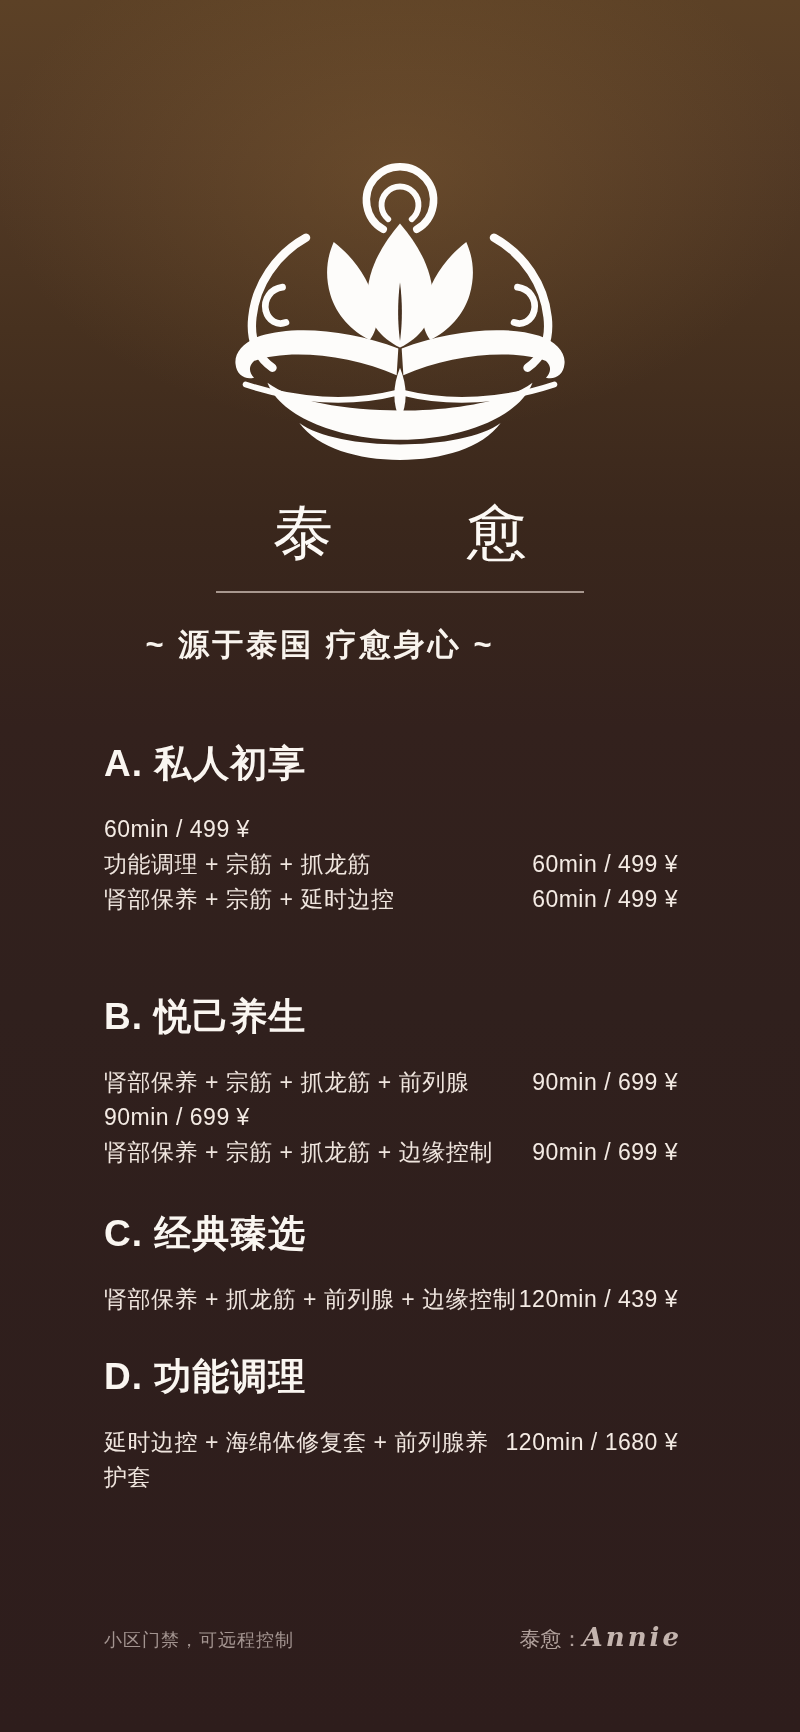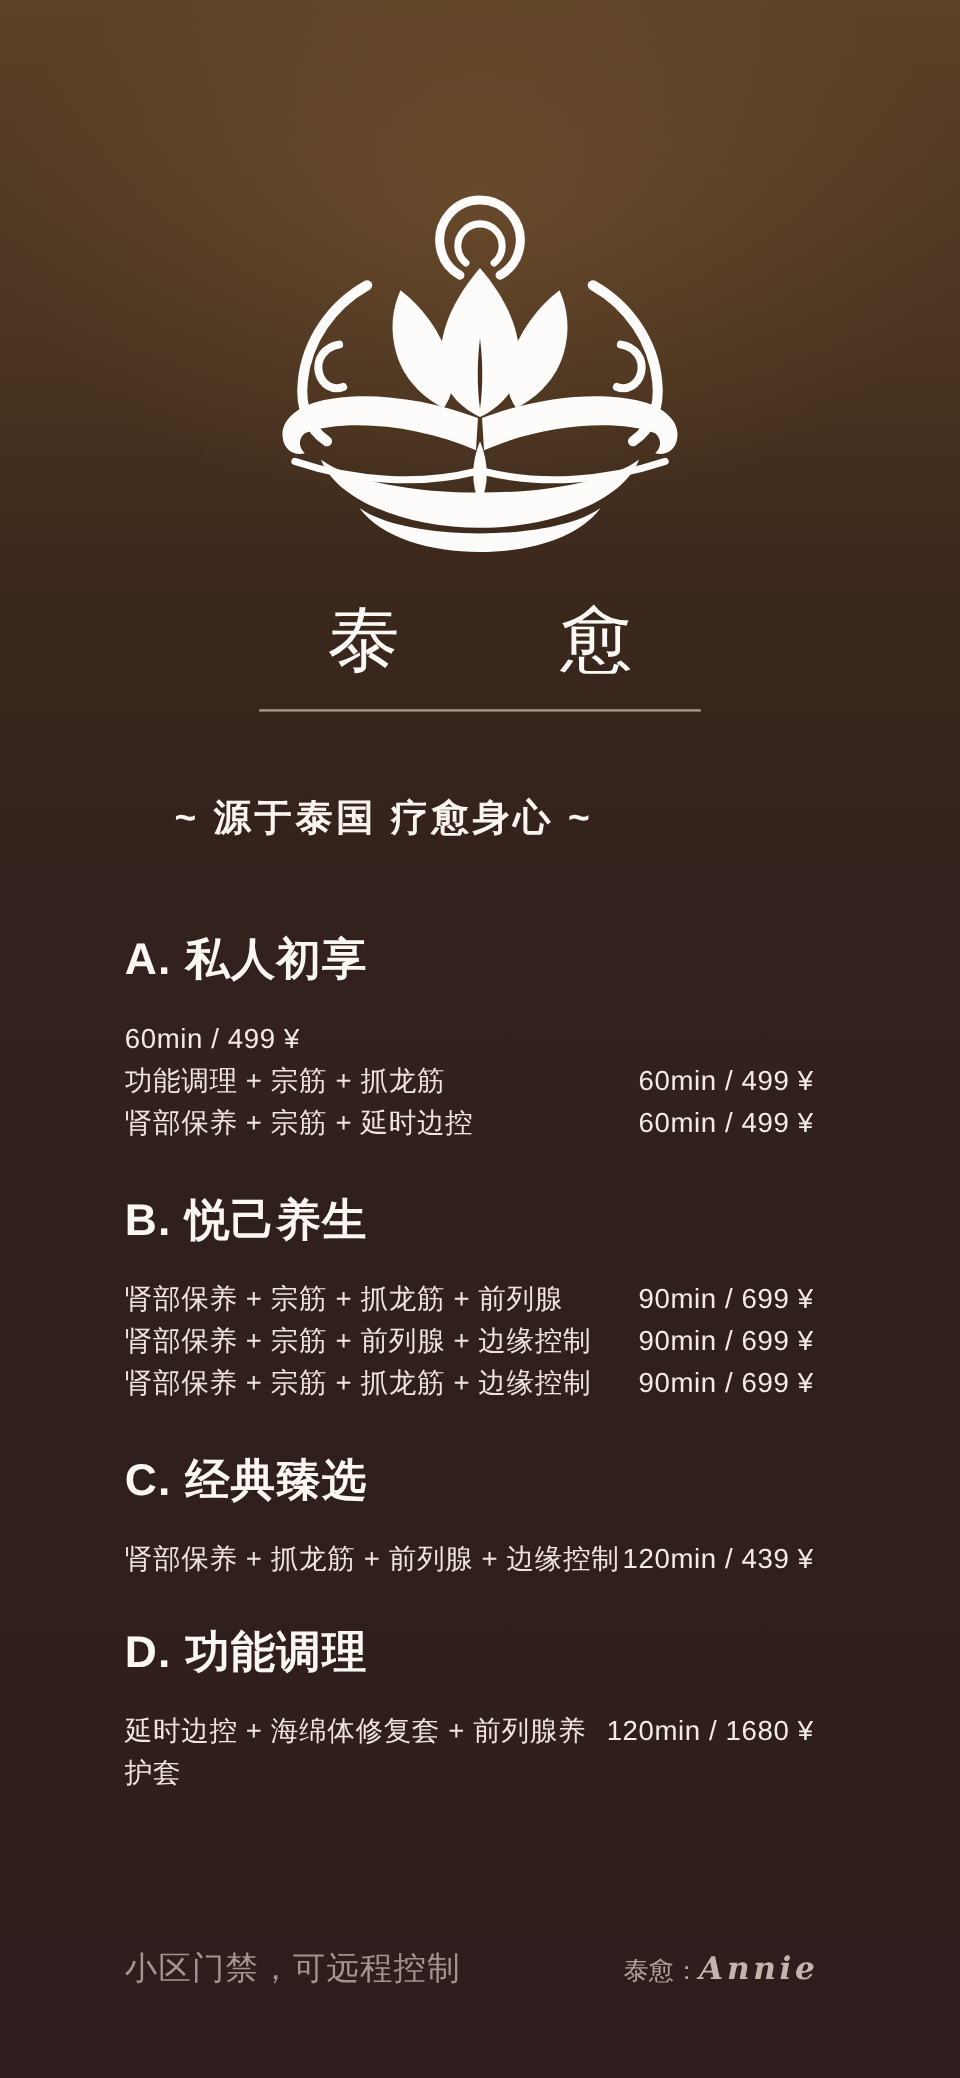--- a/index.html
+++ b/index.html
@@ -11,40 +11,40 @@
       linear-gradient(180deg,#5c4126 0%,#533a25 9%,#47311f 19%,#3a271c 30%,#33211d 42%,#30201d 58%,#2e1d1c 100%);
   }
   .logo{position:absolute;left:190px;top:158px;width:420px;height:302px;}
   .brand-title{
     position:absolute;left:273px;top:500px;width:254px;height:66px;
     display:flex;justify-content:space-between;align-items:center;
     font-size:60px;font-weight:500;color:#fcf9f5;
   }
   .divider{position:absolute;left:216px;top:591px;width:368px;height:2px;background:rgba(205,190,180,0.75);}
   .tagline{
-    position:absolute;left:0;top:661px;width:640px;text-align:center;
+    position:absolute;left:0;top:624px;width:640px;text-align:center;
     font-size:31px;font-weight:700;color:#f9f4ee;letter-spacing:3px;
   }
   .section{position:absolute;left:104px;width:574px;}
-  .sec-a{top:778px;} .sec-b{top:995px;} .sec-c{top:1212px;} .sec-d{top:1355px;}
+  .sec-a{top:742px;} .sec-b{top:995px;} .sec-c{top:1212px;} .sec-d{top:1355px;}
   .section-title{font-size:37px;font-weight:700;color:#faf6f1;line-height:44px;margin:0 0 26px 0;letter-spacing:1px;}
   .row{display:flex;justify-content:space-between;align-items:baseline;line-height:35px;}
   .item{font-size:23px;color:#efe5de;letter-spacing:0.5px;}
   .price{font-size:23px;color:#f4ebe4;font-weight:400;letter-spacing:0.5px;white-space:nowrap;}
   .note-row{
     position:absolute;left:104px;top:1541px;width:574px;
     display:flex;justify-content:space-between;align-items:baseline;line-height:35px;
   }
   .note-label{font-size:22px;color:#f1e8e1;letter-spacing:0.5px;}
   .note-price{font-size:23px;color:#f1e8e1;font-weight:500;}
   .footer{
     position:absolute;left:104px;top:1622px;width:578px;
     display:flex;justify-content:space-between;align-items:baseline;
   }
-  .footer-left{font-size:27px;color:#a39490;letter-spacing:1px;text-align:center;}
+  .footer-left{font-size:18px;color:#a39490;letter-spacing:1px;text-align:center;}
   .footer-right{font-size:21px;color:#b2a29d;}
   .footer-name{font-family:"DejaVu Serif",serif;font-style:italic;font-size:26px;color:#c4b4ae;letter-spacing:3px;font-weight:bold;}
 </style>
 </head>
 <body>
 
 <div id="canvas">
 
   <svg class="logo" viewBox="0 0 500 360" fill="none" xmlns="http://www.w3.org/2000/svg">
     <g stroke="#fdfcfa" stroke-linecap="round" fill="none">
@@ -94,21 +94,20 @@
     </div>
   </div>
 
   <div class="section sec-b">
     <h2 class="section-title">B. 悦己养生</h2>
     <div class="row">
       <span class="item">肾部保养 + 宗筋 + 抓龙筋 + 前列腺</span>
       <span class="price">90min / 699 ¥</span>
     </div>
     <div class="row">
-      <span class="item">肾部保养 + 宗筋 + 前列腺 + 边缘控制</span>
       <span class="price">90min / 699 ¥</span>
     </div>
     <div class="row">
       <span class="item">肾部保养 + 宗筋 + 抓龙筋 + 边缘控制</span>
       <span class="price">90min / 699 ¥</span>
     </div>
   </div>
 
   <div class="section sec-c">
     <h2 class="section-title">C. 经典臻选</h2>

